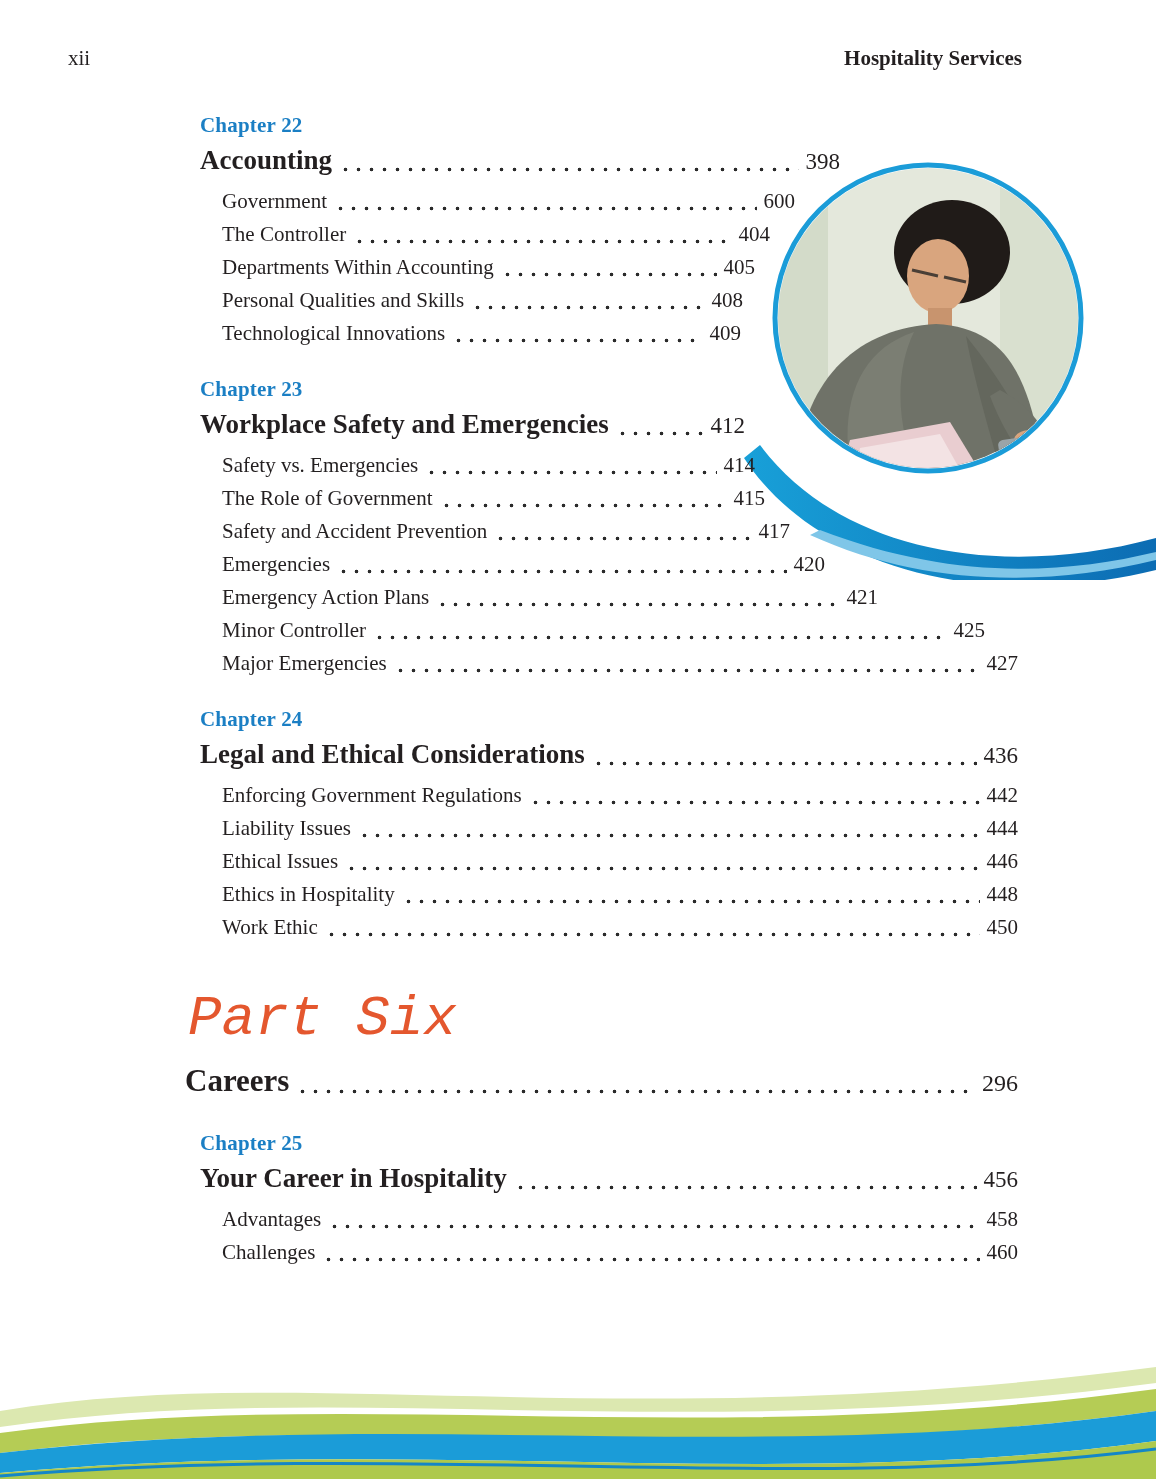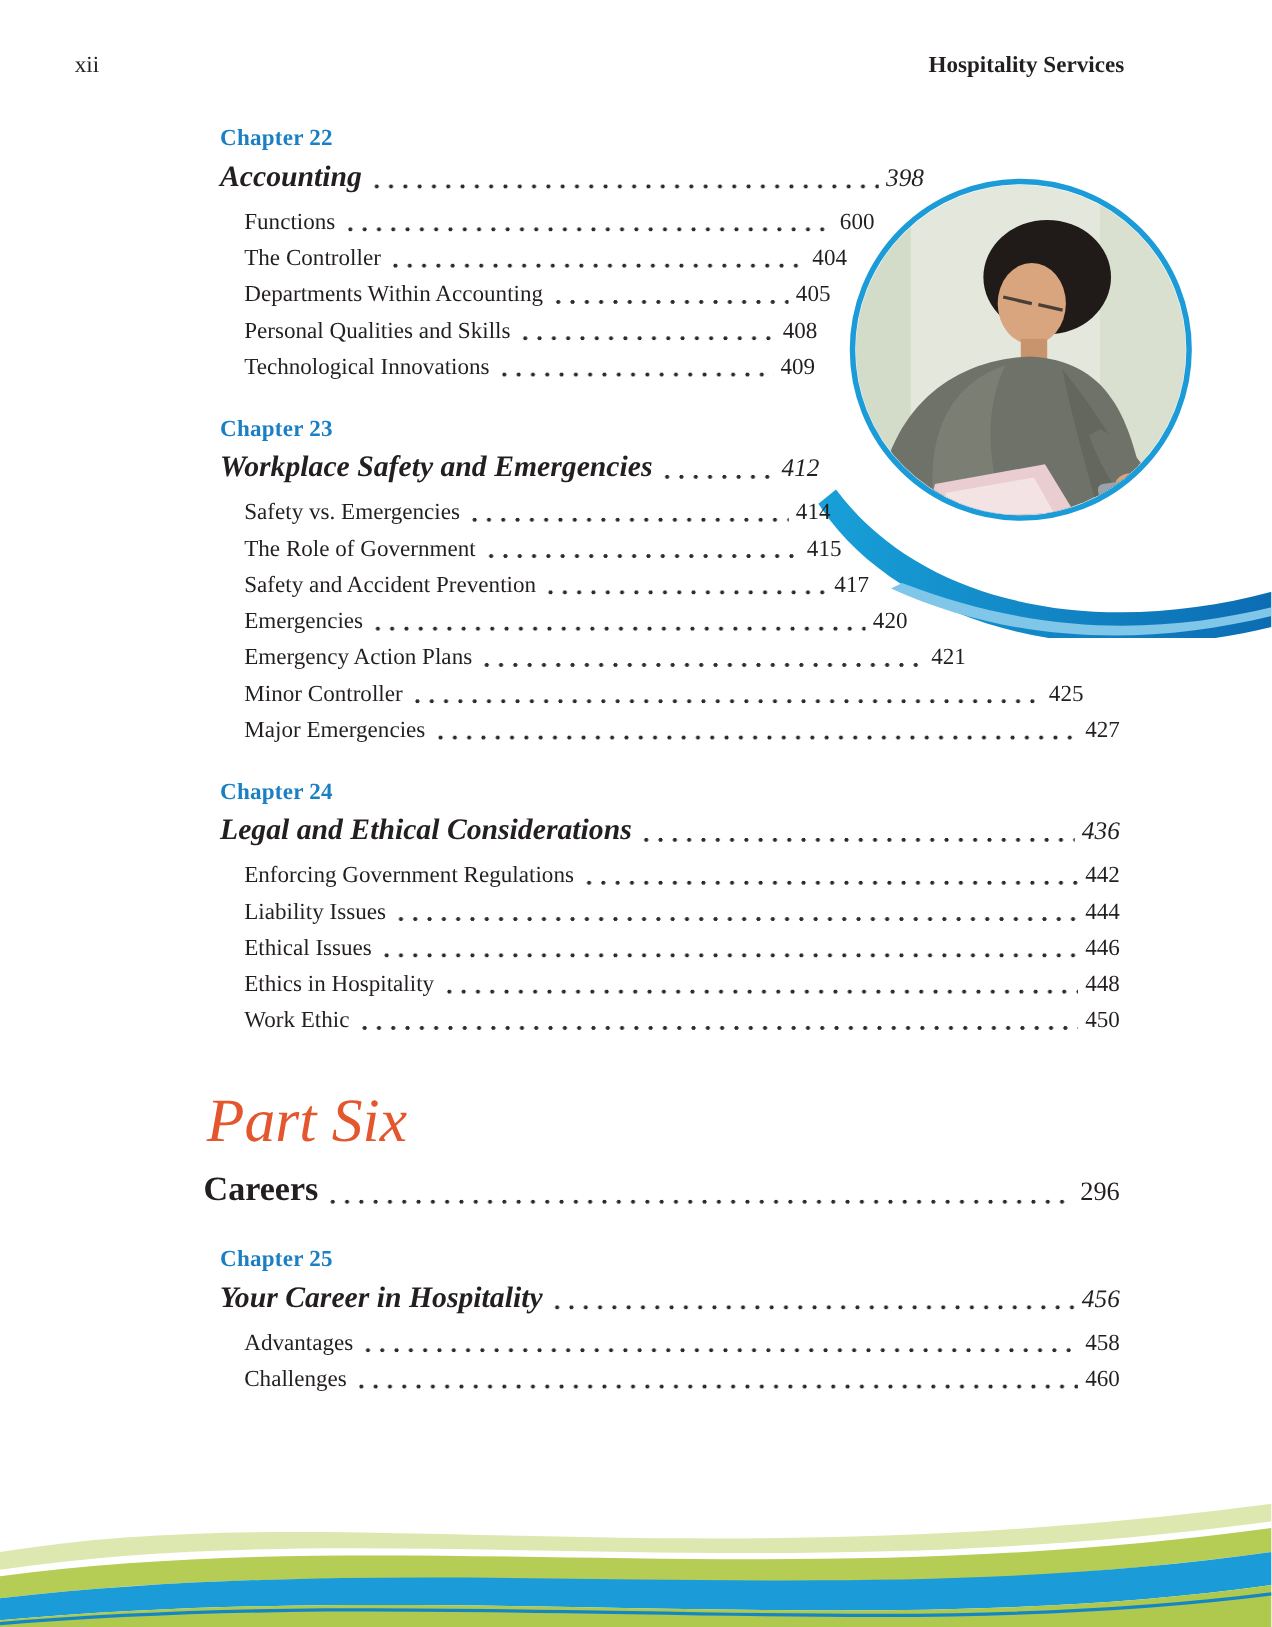--- a/index.html
+++ b/index.html
@@ -16,21 +16,21 @@
   .running-head{font-weight:bold;}
   
   .toc{margin:42px 138px 0 185px;position:relative;z-index:2;}
   .chapter{margin-top:27px;}
   .chapter-label{
     margin-left:15px;color:#1b7fc4;font-weight:bold;font-size:21px;
     letter-spacing:0.2px;
   }
   .title-line{
     display:flex;align-items:baseline;margin-left:15px;margin-top:3px;
-    font-size:27px;font-weight:bold;line-height:38px;font-style:italic;
+    font-size:27px;font-weight:bold;line-height:38px;
   }
   .title-line .pg{font-weight:normal;font-size:23px;}
   .items{margin-left:37px;margin-top:4px;font-size:21px;}
   .toc-line{display:flex;align-items:baseline;line-height:33px;}
   .pg{white-space:nowrap;}
   .lbl{white-space:nowrap;}
   .dots{
     flex:1 1 auto;min-width:18px;height:5px;margin:0 7px;
     align-self:flex-end;margin-bottom:7px;
     background-image:radial-gradient(circle,#2b2b2b 1.6px,transparent 2.1px);
@@ -39,21 +39,21 @@
   .title-line .dots{margin-bottom:9px;}
   
   .cut1{margin-right:178px}.cut2{margin-right:223px}.cut3{margin-right:248px}
   .cut4{margin-right:263px}.cut5{margin-right:275px}.cut6{margin-right:277px}
   .cut7{margin-right:273px}.cut8{margin-right:263px}.cut9{margin-right:253px}
   .cut10{margin-right:228px}.cut11{margin-right:193px}.cut12{margin-right:140px}
   .cut13{margin-right:33px}
   
   .part-block{margin-top:44px;}
   .part-name{
-    font-family:Liberation Serif, serif;
+    font-family:Liberation Mono, monospace;
     font-style:italic;color:#e4572e;font-size:56px;line-height:62px;
     margin-left:3px;
   }
   .part-title-line{
     display:flex;align-items:baseline;margin-top:10px;
     font-size:31px;font-weight:bold;line-height:42px;
   }
   .part-title-line .pg{font-weight:normal;font-size:24px;}
   .part-title-line .dots{margin-bottom:10px;}
   
@@ -116,21 +116,21 @@
 
   <div class="chapter">
     <div class="chapter-label">Chapter 22</div>
     <div class="title-line cut1">
       <span class="lbl">Accounting</span>
       <span class="dots"></span>
       <span class="pg">398</span>
     </div>
     <div class="items">
       <div class="toc-line cut2">
-        <span class="lbl">Functions</span>
+        <span class="lbl">Government</span>
         <span class="dots"></span>
         <span class="pg">600</span>
       </div>
       <div class="toc-line cut3">
         <span class="lbl">The Controller</span>
         <span class="dots"></span>
         <span class="pg">404</span>
       </div>
       <div class="toc-line cut4">
         <span class="lbl">Departments Within Accounting</span>

